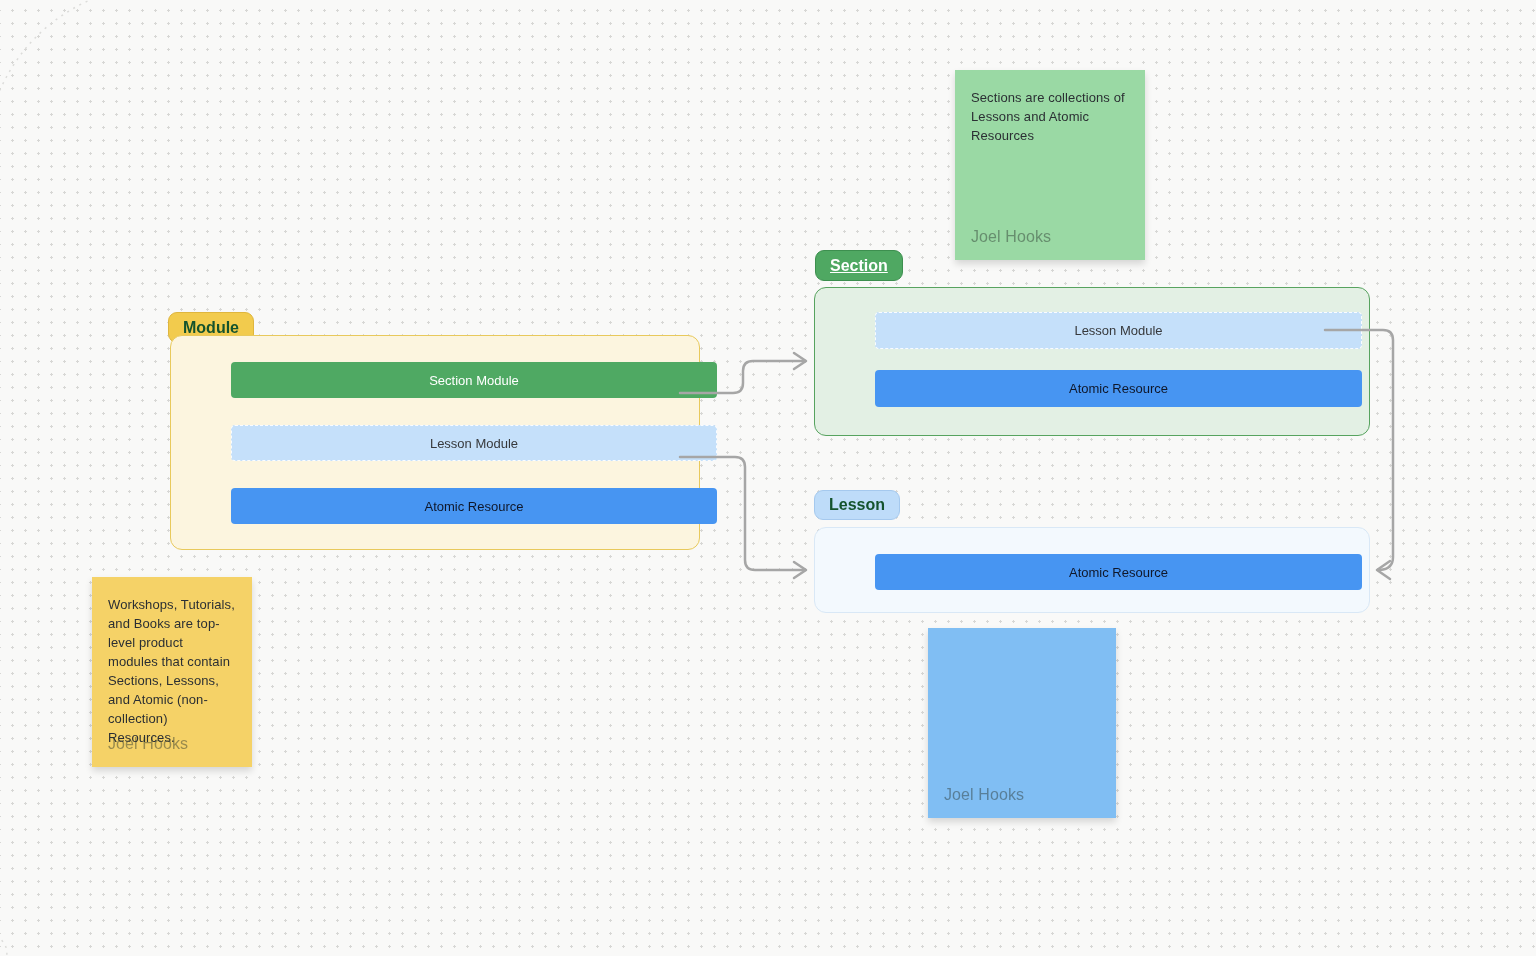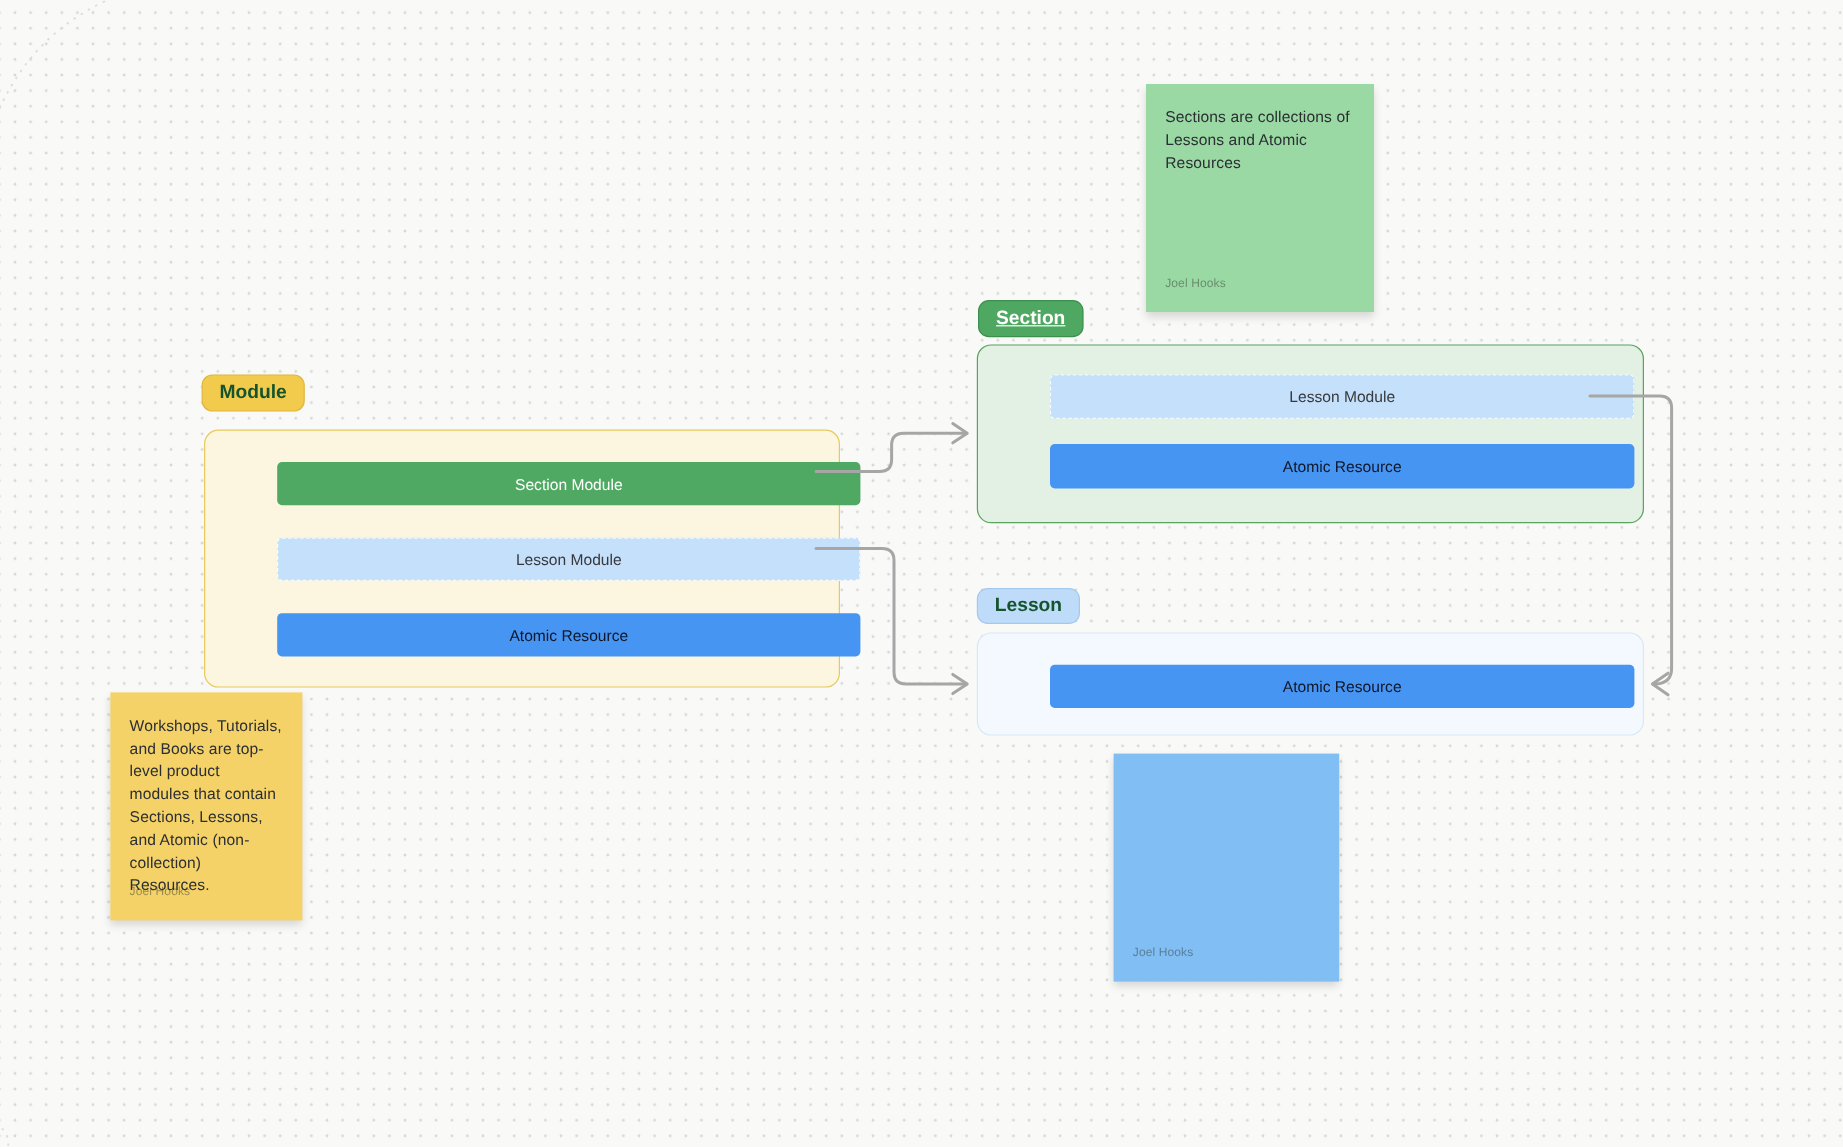--- a/index.html
+++ b/index.html
@@ -27,21 +27,21 @@
     box-shadow: 0 4px 7px rgba(0,0,0,0.14);
     color: #2b2f33;
     font-size: 13px;
     line-height: 19px;
     letter-spacing: 0.1px;
   }
   .sticky .author {
     position: absolute;
     left: 16px;
     bottom: 14px;
-    font-size: 10px;
+    font-size: 16px;
     color: rgba(40,50,45,0.45);
   }
   .pill {
     position: absolute;
     box-sizing: border-box;
     display: flex;
     align-items: center;
     justify-content: center;
     border-radius: 9px;
     font-size: 16px;
@@ -101,21 +101,21 @@
   </div>
 
   <div class="sticky" style="left:928px; top:628px; width:188px; height:190px; background:#80bef3;">
     <div class="author">Joel Hooks</div>
   </div>
 
   <div class="pill" style="left:168px; top:312px; height:31px; background:#f2cb4d; border:1.5px solid #dfb63e;">
     <span>Module</span>
   </div>
 
-  <div class="frame" style="left:170px; top:358px; width:530px; height:215px; background:#fcf5df; border:1.5px solid #e8c95c;">
+  <div class="frame" style="left:170px; top:335px; width:530px; height:215px; background:#fcf5df; border:1.5px solid #e8c95c;">
     <div class="bar green" style="left:24px; top:26px; width:486px; height:36px;">
       <span>Section Module</span>
     </div>
     <div class="bar lightblue" style="left:24px; top:89px; width:486px; height:36px;">
       <span>Lesson Module</span>
     </div>
     <div class="bar blue" style="left:24px; top:152px; width:486px; height:36px;">
       <span>Atomic Resource</span>
     </div>
   </div>

